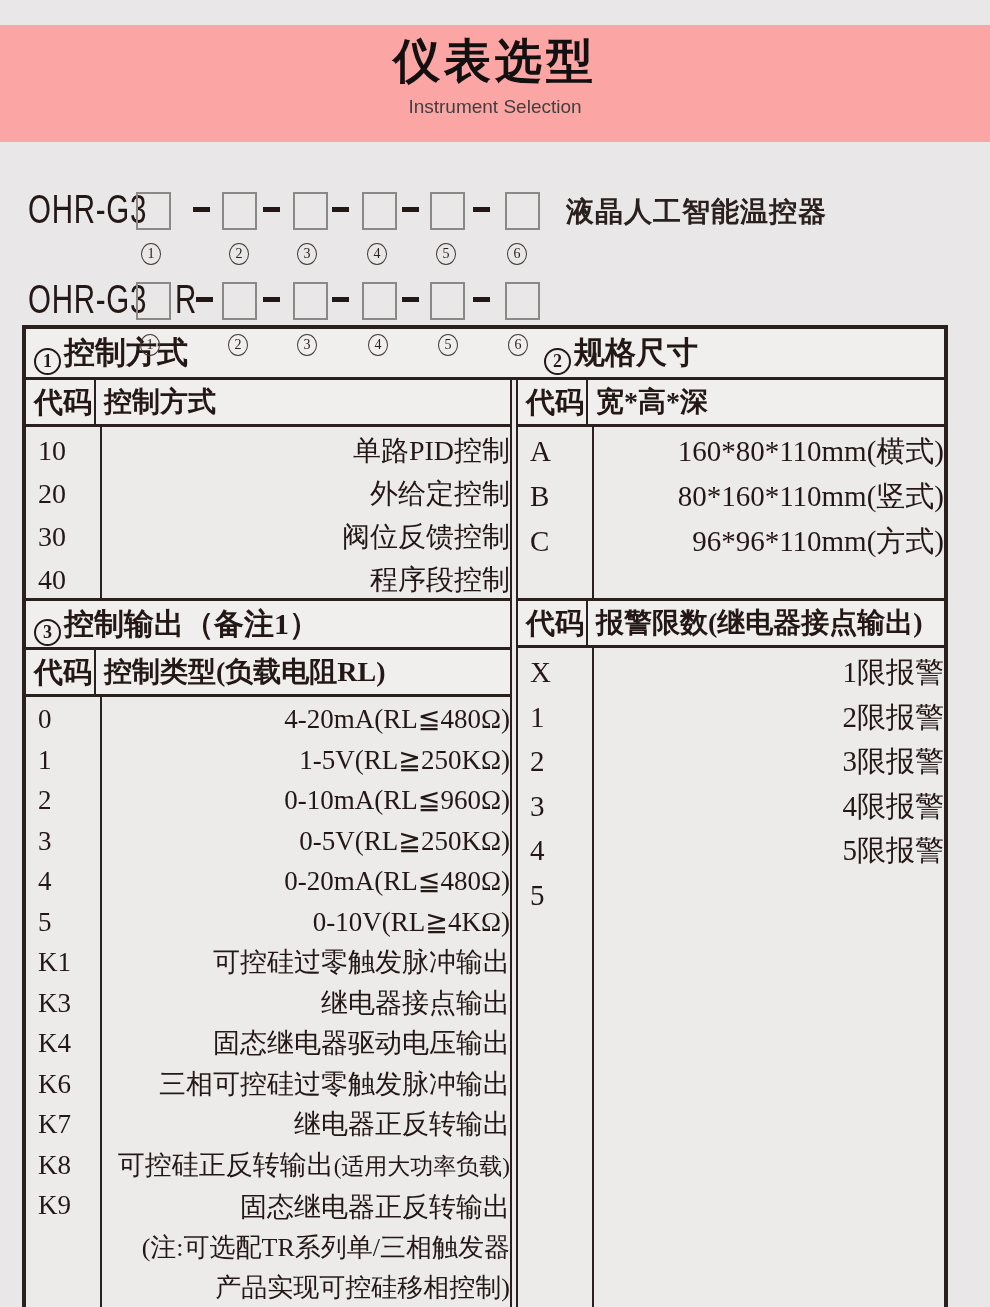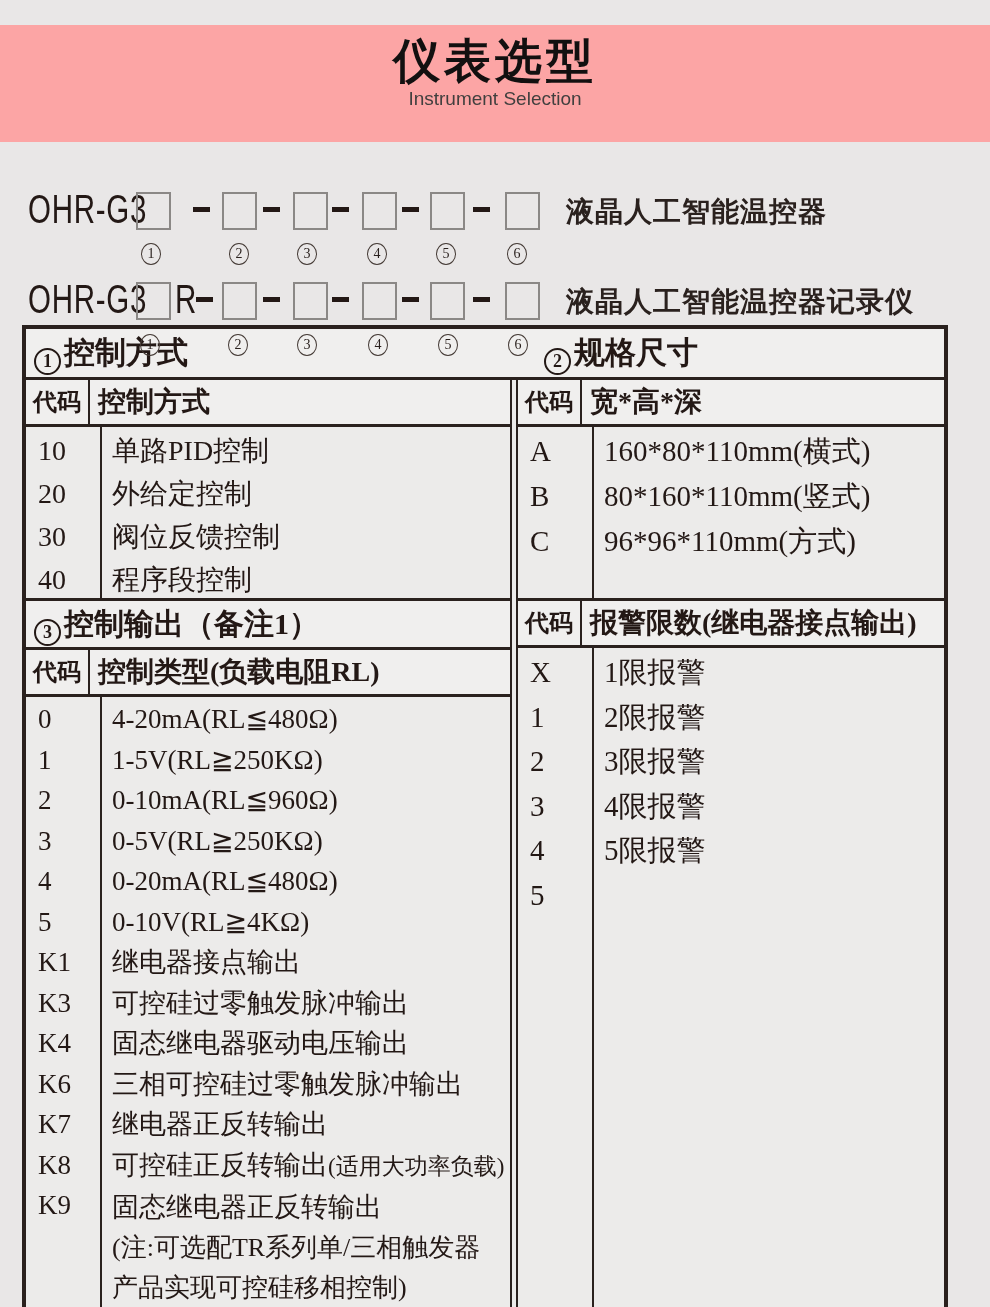--- a/index.html
+++ b/index.html
@@ -3,21 +3,21 @@
 <meta charset="utf-8">
 <style>
   html,body{margin:0;padding:0;}
   .page{position:relative;width:990px;height:1307px;overflow:hidden;
         background:#e9e7e7;font-family:"Liberation Serif",serif;color:#231815;}
 
   
   .band{position:absolute;left:0;top:25px;width:990px;height:117px;background:#fca5a5;text-align:center;}
   .band h1{margin:10px 0 0 0;font-family:"Liberation Sans",sans-serif;font-weight:800;
            font-size:47px;letter-spacing:4px;color:#121010;line-height:52px;}
-  .band .sub{font-family:"Liberation Sans",sans-serif;font-size:19px;color:#413f3e;margin-top:1px;}
+  .band .sub{font-family:"Liberation Sans",sans-serif;font-size:19px;color:#413f3e;margin-top:9px;}
 
   
   .ohr{position:absolute;font-family:"Liberation Sans",sans-serif;font-weight:500;font-size:41px;
        line-height:38px;transform:scaleX(0.72);transform-origin:0 50%;letter-spacing:1px;color:#231815;white-space:nowrap;}
   .bx{position:absolute;width:31px;height:34px;border:2px solid #8b8886;background:transparent;}
   .dash{position:absolute;width:17px;height:5px;background:#231815;}
   .mdesc{position:absolute;font-size:28px;font-weight:600;letter-spacing:1px;color:#2a211e;
          font-family:"Liberation Sans",sans-serif;white-space:nowrap;}
 
   
@@ -31,30 +31,30 @@
   .stitle{position:absolute;top:0;height:48px;line-height:48px;font-size:31px;font-weight:600;white-space:nowrap;}
   .stitle.s1{left:8px;}
   .stitle.s2{left:518px;}
   .circ-lg{display:inline-block;width:27px;height:27px;border:2.5px solid #231815;border-radius:50%;
            box-sizing:border-box;font-size:18px;line-height:22px;text-align:center;font-weight:700;
            vertical-align:-4px;margin-right:3px;background:transparent;}
   .cols{display:flex;flex:1 1 auto;min-height:0;}
   .colL{width:486px;border-right:2px solid #2a211e;display:flex;flex-direction:column;box-sizing:border-box;}
   .colR{flex:1;margin-left:4px;border-left:2px solid #2a211e;display:flex;flex-direction:column;box-sizing:border-box;}
   .chead{height:44px;border-bottom:3px solid #2a211e;display:flex;background:#f0efee;flex:0 0 auto;}
-  .ch-code{width:62px;border-right:2px solid #2a211e;line-height:44px;font-size:24px;font-weight:600;
-           padding-left:0;box-sizing:content-box;text-align:center;}
+  .ch-code{width:62px;border-right:2px solid #2a211e;line-height:44px;font-size:29px;font-weight:600;
+           padding-left:6px;box-sizing:content-box;text-align:center;}
   .ch-label{flex:1;line-height:44px;font-size:28px;font-weight:600;padding-left:8px;white-space:nowrap;overflow:hidden;}
   .shead{height:46px;line-height:46px;border-bottom:3px solid #2a211e;background:#f0efee;
          font-size:30px;font-weight:600;padding-left:8px;flex:0 0 auto;white-space:nowrap;}
   .cbody{display:flex;flex:0 0 auto;}
   .cbody.b1{height:171px;border-bottom:3px solid #2a211e;}
   .cbody.b2{flex:1 1 auto;border-bottom:none;min-height:0;}
   .cb-codes{width:62px;border-right:2px solid #2a211e;padding:2px 0 8px 12px;box-sizing:content-box;}
-  .cb-labels{flex:1;padding:2px 0 0 10px;overflow:hidden;}
+  .cb-labels{flex:1;padding:2px 0 0 10px;overflow:hidden;text-align:right;}
   .lh43 .ln{line-height:43px;font-size:28px;white-space:nowrap;}
   .lh45 .ln{line-height:45px;font-size:29px;white-space:nowrap;}
   .lh40 .ln{line-height:40.5px;font-size:27px;white-space:nowrap;}
   .lh44 .ln{line-height:44.5px;font-size:29px;white-space:nowrap;}
   .ln .sm{font-size:23px;}
   .note .ln{font-size:26px;}
 </style>
 </head>
 <body>
 
@@ -92,21 +92,20 @@
   <span class="dash" style="left:196px;top:297px;"></span>
   <span class="bx" style="left:222px;top:282px;"></span>
   <span class="dash" style="left:263px;top:297px;"></span>
   <span class="bx" style="left:293px;top:282px;"></span>
   <span class="dash" style="left:332px;top:297px;"></span>
   <span class="bx" style="left:362px;top:282px;"></span>
   <span class="dash" style="left:402px;top:297px;"></span>
   <span class="bx" style="left:430px;top:282px;"></span>
   <span class="dash" style="left:473px;top:297px;"></span>
   <span class="bx" style="left:505px;top:282px;"></span>
-  <div class="mdesc" style="left:566px;top:283px;">液晶人工智能温控器记录仪</div>
 
   <span class="circ" style="left:140px;top:334px;">1</span>
   <span class="circ" style="left:228px;top:334px;">2</span>
   <span class="circ" style="left:297px;top:334px;">3</span>
   <span class="circ" style="left:368px;top:334px;">4</span>
   <span class="circ" style="left:438px;top:334px;">5</span>
   <span class="circ" style="left:508px;top:334px;">6</span>
 
   <div class="otable">
 
@@ -163,22 +162,22 @@
             <div class="ln">K8</div>
             <div class="ln">K9</div>
           </div>
           <div class="cb-labels">
             <div class="ln">4-20mA(RL≦480Ω)</div>
             <div class="ln">1-5V(RL≧250KΩ)</div>
             <div class="ln">0-10mA(RL≦960Ω)</div>
             <div class="ln">0-5V(RL≧250KΩ)</div>
             <div class="ln">0-20mA(RL≦480Ω)</div>
             <div class="ln">0-10V(RL≧4KΩ)</div>
+            <div class="ln">可控硅过零触发脉冲输出</div>
             <div class="ln">继电器接点输出</div>
-            <div class="ln">可控硅过零触发脉冲输出</div>
             <div class="ln">固态继电器驱动电压输出</div>
             <div class="ln">三相可控硅过零触发脉冲输出</div>
             <div class="ln">继电器正反转输出</div>
             <div class="ln"><span>可控硅正反转输出</span><span class="sm">(适用大功率负载)</span></div>
             <div class="ln">固态继电器正反转输出</div>
             <div class="note">
               <div class="ln">(注:可选配TR系列单/三相触发器</div>
               <div class="ln">产品实现可控硅移相控制)</div>
             </div>
           </div>

